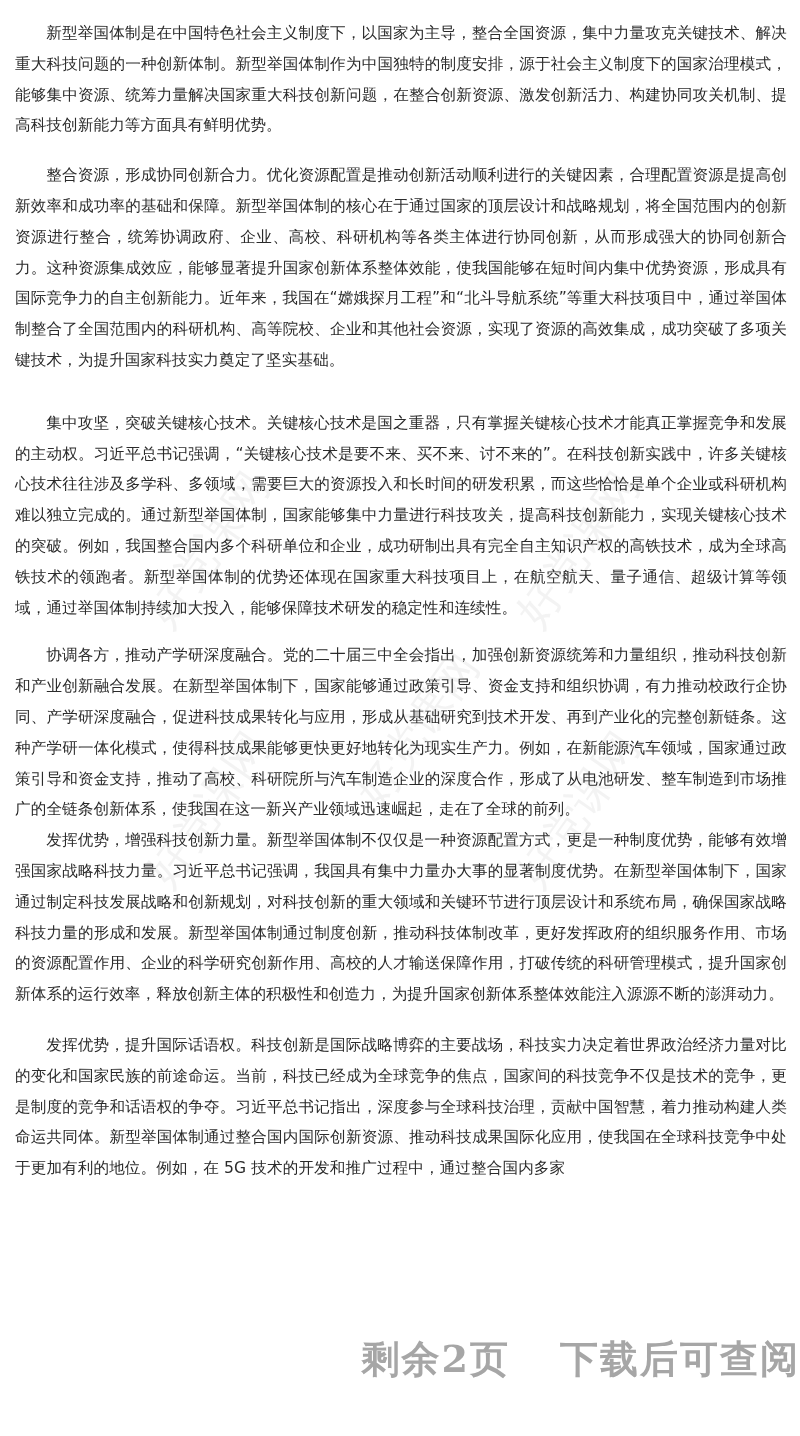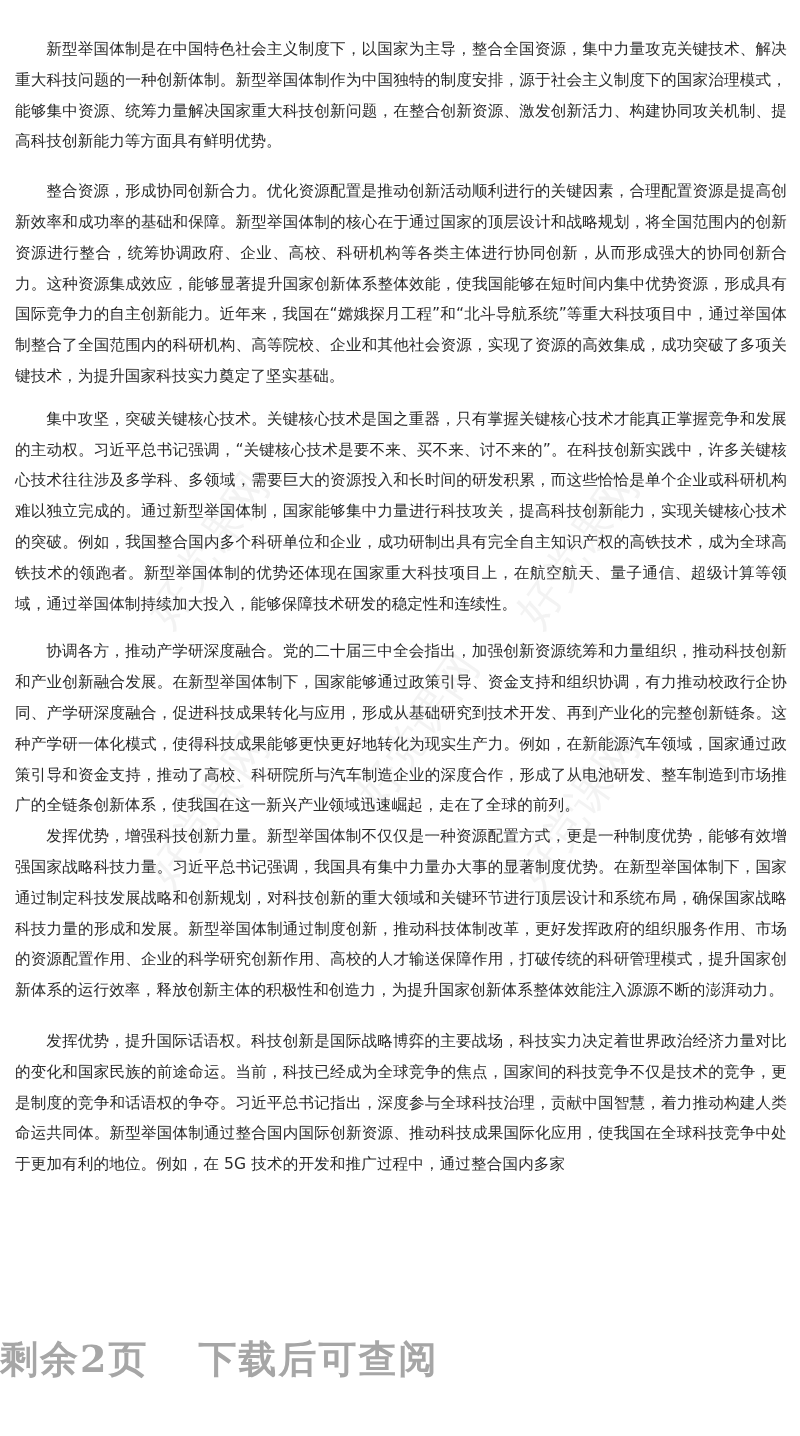--- a/index.html
+++ b/index.html
@@ -1,27 +1,27 @@
 <!DOCTYPE html>
 <html><head>
 <meta charset="utf-8">
 <style>
   html, body { margin: 0; padding: 0; background: #ffffff; }
   body { width: 800px; height: 1436px; position: relative; overflow: hidden;
          font-family: "DejaVu Sans", "Liberation Sans", sans-serif; color: #2b2b2b; }
   .page { position: absolute; left: 0; top: 0; width: 800px; height: 1436px; }
-  .content { position: absolute; left: 15px; top: 34px; width: 772px; }
+  .content { position: absolute; left: 15px; top: 18px; width: 772px; }
   .para { margin: 0; font-size: 15.6px; line-height: 30.8px; text-indent: 2em;
           text-align: justify; letter-spacing: 0.1px; }
   .p1 { margin-bottom: 19px; }
-  .p2 { margin-bottom: 12px; }
+  .p2 { margin-bottom: 32px; }
   .p3 { margin-bottom: 17px; }
   .p4 { }
   .p5 { margin-bottom: 20px; }
-  .footer { position: absolute; left: 0; top: 1334px; width: 800px; text-align: left;
+  .footer { position: absolute; left: 0; top: 1334px; width: 800px; text-align: right;
             font-size: 38px; font-weight: bold; color: #a6a6a6; letter-spacing: 2px;
             font-family: "DejaVu Serif", "Liberation Serif", serif; }
   .footer .gap { display: inline-block; width: 50px; }
   .wm { position: absolute; color: rgba(160,160,160,0.12); font-size: 44px;
         transform: rotate(-55deg); white-space: nowrap; pointer-events: none; }
 </style>
 </head>
 <body>
 
 <div class="page">

